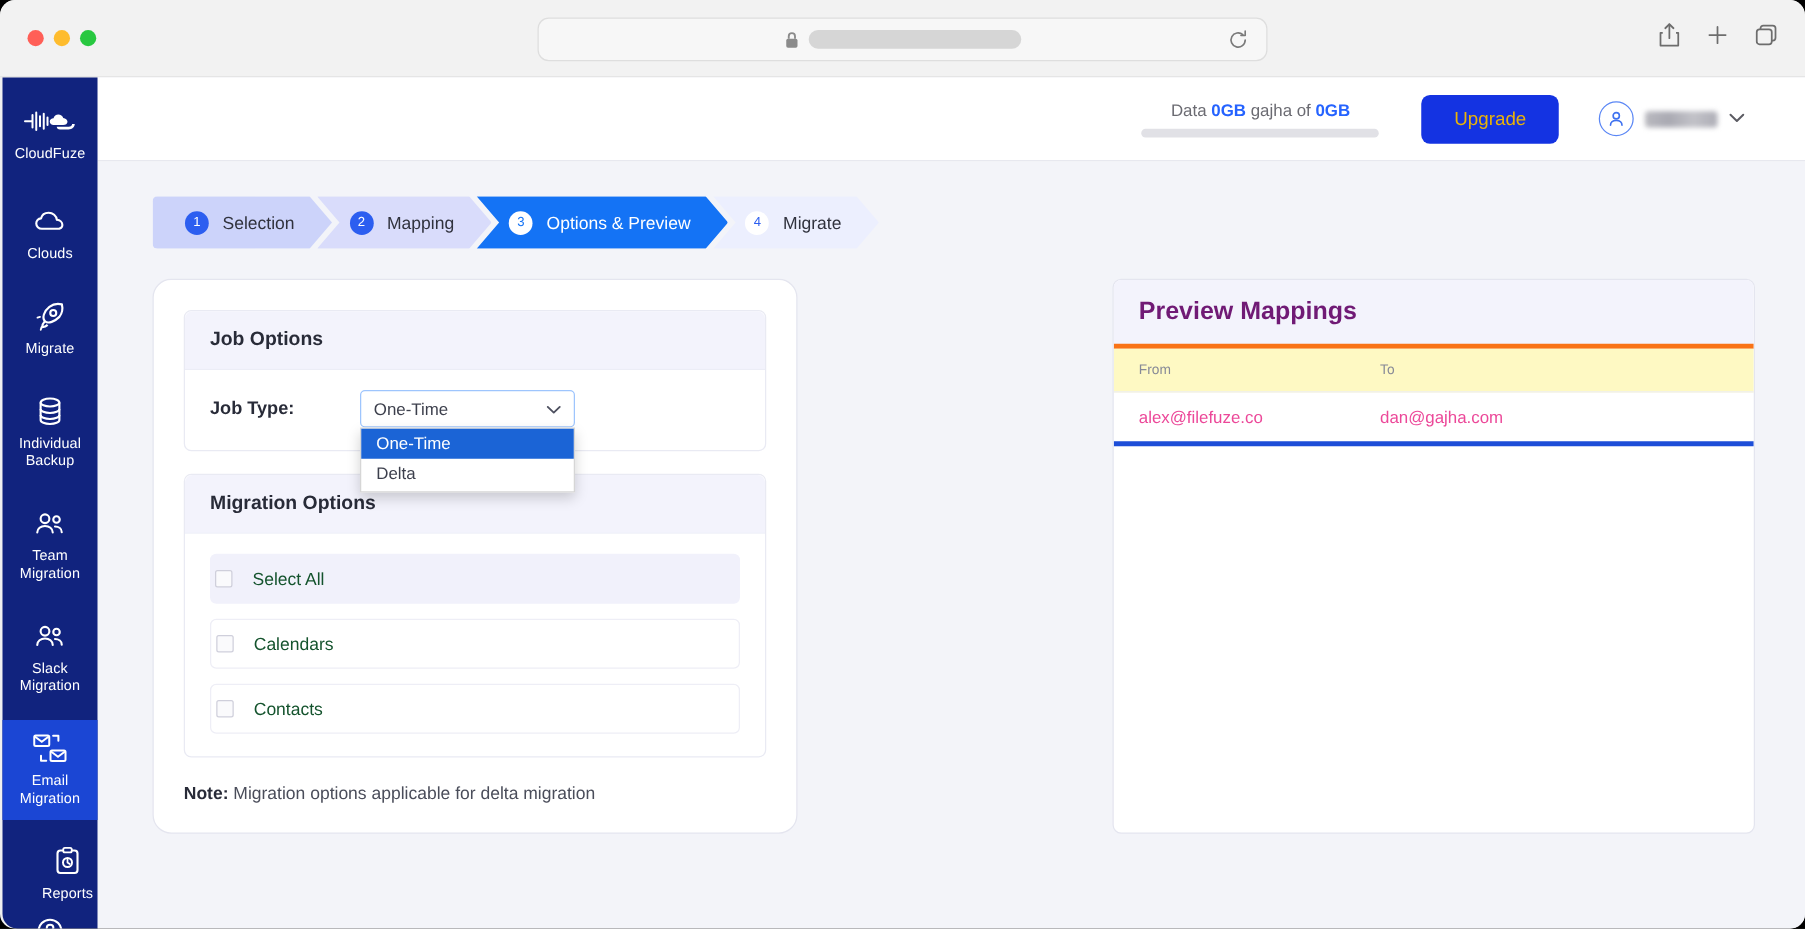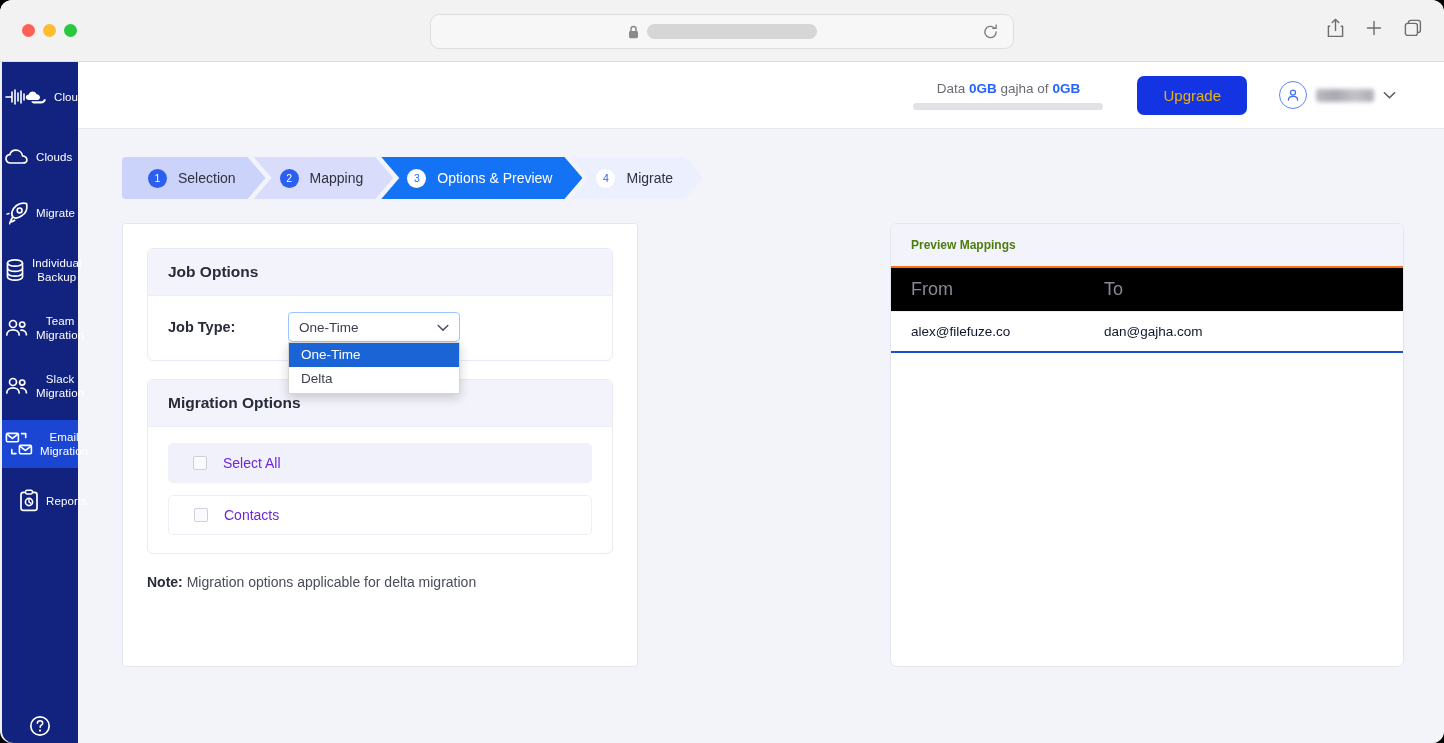--- a/index.html
+++ b/index.html
@@ -64,21 +64,21 @@
     width: 76px; height: 681px;
     background: #11237e;
     border-bottom-left-radius: 12px;
     display: flex; flex-direction: column; align-items: center;
     padding-top: 12px;
     z-index: 6;
   }
   .nav-item {
     width: 76px;
     padding: 10px 2px 10px;
-    display: flex; flex-direction: row; align-items: center;
+    display: flex; flex-direction: column; align-items: center;
     gap: 6px; cursor: pointer;
   }
   .nav-item.active { background: #1b46d4; }
   .nav-label {
     color: #ffffff; font-size: 11.5px; line-height: 14px;
     text-align: center; letter-spacing: .1px;
   }
   .nav-icon { height: 26px; display: flex; align-items: center; justify-content: center; }
 
   .sidebar-spacer { flex: 1; }
@@ -191,21 +191,21 @@
 
   
   .panels {
     display: flex; margin: 24px 44px 0 44px; gap: 0;
     position: relative;
   }
   .panel-left {
     width: 516px; min-height: 444px;
     background: #ffffff;
     border: 1px solid #e4e5ef;
-    border-radius: 3px;
+    border-radius: 15px;
     padding: 24px 24px 20px 24px;
     position: relative;
   }
   .panel-right {
     position: absolute; left: 768px; top: 0;
     width: 514px; min-height: 444px;
     background: #ffffff;
     border: 1px solid #e4e5ef;
     border-radius: 7px;
     overflow: hidden;
@@ -255,58 +255,58 @@
   .select-opt {
     padding: 3px 12px;
     font-size: 13.5px; color: #3c3f4c; cursor: pointer;
     line-height: 18px;
   }
   .select-opt.selected { background: #1b64d6; color: #ffffff; }
 
   .card.migration { margin-top: 18px; }
   .opt-row {
     display: flex; align-items: center; gap: 16px;
-    height: 40px; padding: 0 25px;
+    height: 40px; padding: 0 4px;
     border-radius: 5px; margin-bottom: 12px;
-    font-size: 14px; color: #6d28d9;
+    font-size: 14px; color: #14532d;
     cursor: pointer;
   }
   .opt-row.highlight { background: #f1f1fb; }
   .opt-row.plain { border: 1px solid #eeeef6; background: #fff; }
   .opt-row:last-child { margin-bottom: 0; }
   .cbox {
     width: 14px; height: 14px; flex: none;
     border: 1px solid #cfcfdb; border-radius: 2px;
     background: #fafafc;
   }
 
   .note {
     margin-top: 20px; font-size: 14px; color: #4a4d5a;
   }
   .note b { color: #282b38; text-align: center; }
 
   
   .pm-header {
     background: #f3f3fc;
     padding: 14px 20px;
-    font-size: 12px; font-weight: bold; color: #4d7c0f;
-    border-bottom: 2px solid #f97316;
+    font-size: 20px; font-weight: bold; color: #701a75;
+    border-bottom: 4px solid #f97316;
   }
   .pm-table { width: 100%; border-collapse: collapse; }
   .pm-table th {
     text-align: left; font-weight: normal;
-    font-size: 18px; color: #878a97;
+    font-size: 11px; color: #878a97;
     padding: 11px 20px;
     border-bottom: 1px solid #edeef5;
-    background: #000000;
+    background: #fef9c3;
   }
   .pm-table td {
-    font-size: 13.5px; color: #0f172a;
+    font-size: 13.5px; color: #ec4899;
     padding: 12px 20px;
-    border-bottom: 2px solid #1d4ed8;
+    border-bottom: 4px solid #1d4ed8;
   }
   .pm-table th:first-child, .pm-table td:first-child { width: 193px; }
 </style>
 </head>
 <body>
 
 <div class="screen">
 
   <div class="browser-bar">
     <div class="traffic-lights">
@@ -550,20 +550,24 @@
 
         <div class="card migration">
           <div class="card-header">Migration Options</div>
           <div class="card-body">
             <div class="opt-row highlight">
               <span class="cbox"></span>
               <span>Select All</span>
             </div>
             <div class="opt-row plain">
               <span class="cbox"></span>
+              <span>Calendars</span>
+            </div>
+            <div class="opt-row plain">
+              <span class="cbox"></span>
               <span>Contacts</span>
             </div>
           </div>
         </div>
 
         <div class="note">
           <b>Note:</b>
           <span>Migration options applicable for delta migration</span>
         </div>
       </div>

